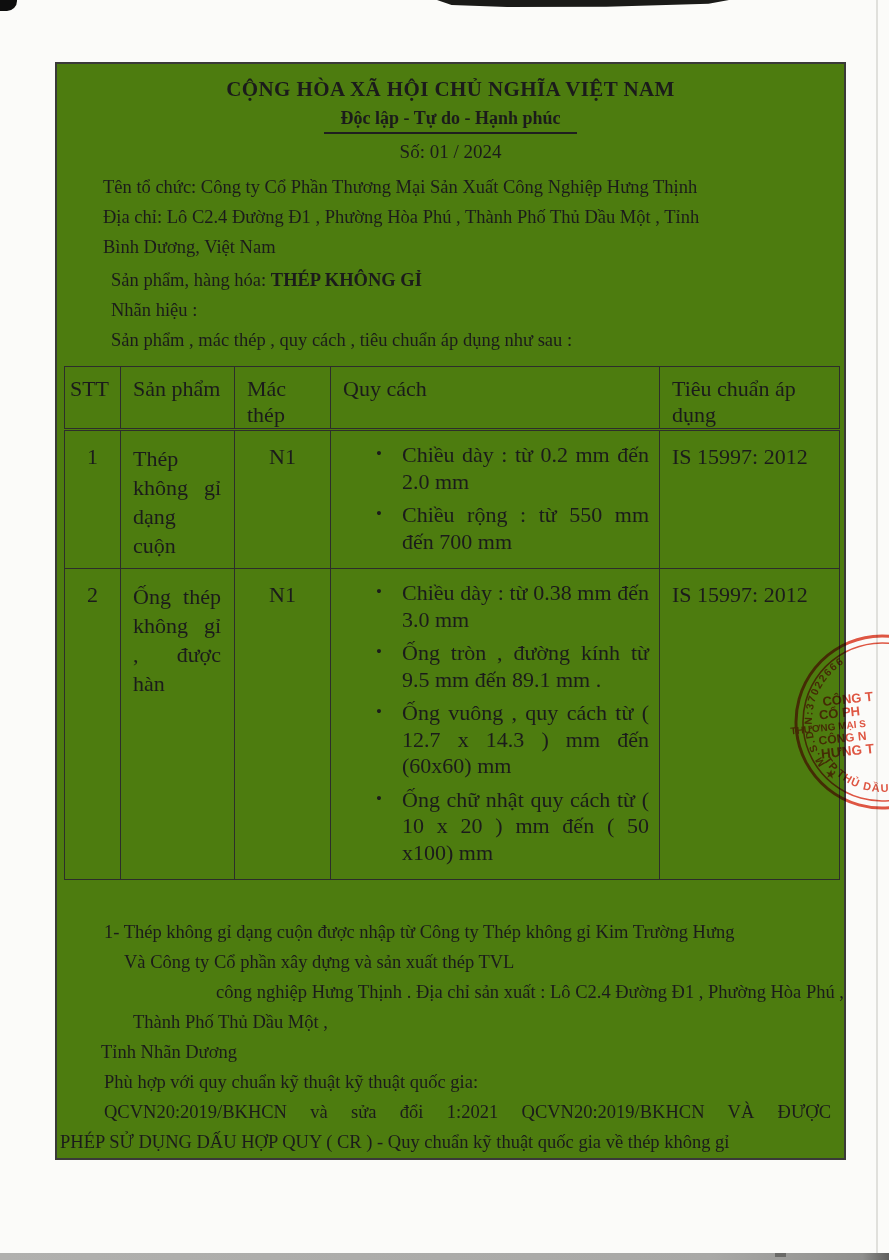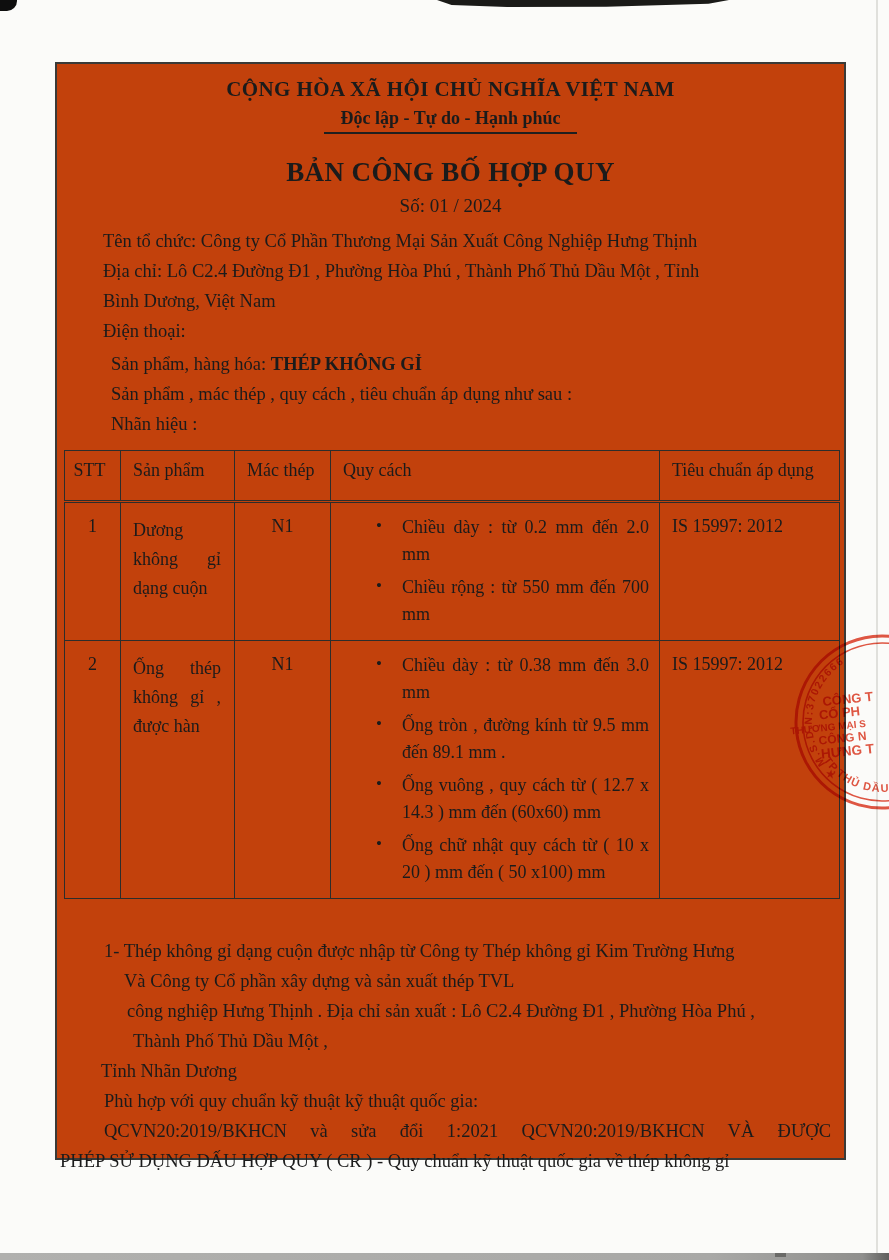--- a/index.html
+++ b/index.html
@@ -25,57 +25,57 @@
   .bottom-tick { position:absolute; left:775px; top:1253px; width:11px; height:4px; background:#6a6a68; }
   .pen-dash { position:absolute; left:623px; top:750px; width:28px; height:3px;
     background:#3b55c0; transform:rotate(-7deg); border-radius:2px; opacity:.85; }
   .pen-dot1 { position:absolute; left:572px; top:779px; width:5px; height:4px;
     background:#3b55c0; border-radius:50%; opacity:.8; }
   .pen-dot2 { position:absolute; left:670px; top:673px; width:6px; height:5px;
     background:#4257b5; border-radius:50% 40% 55% 45%; opacity:.8; transform:rotate(20deg); }
   
   .doc-border {
     position:absolute; left:55px; top:62px; width:787px; height:1094px;
-    border:2px solid #3a3a38; background:#c2410c;
+    border:2px solid #3a3a38; background:#4d7c0f;
   }
   
   .doc-header { text-align:center; padding-top:13px; }
   .national-title { font-size:21px; font-weight:bold; letter-spacing:.4px; }
   .motto { display:inline-block; font-size:18px; font-weight:bold;
     margin-top:6px; padding:0 16px 3px 16px; border-bottom:2px solid #1f1f1f; }
   .doc-title { font-size:27px; font-weight:bold; margin-top:23px; letter-spacing:.4px; }
   .doc-number { font-size:19px; margin-top:7px; }
   
   .info { margin:9px 14px 0 46px; font-size:18.5px; line-height:30px; }
   .info .ind { margin-left:8px; }
   .bold { font-weight:bold; }
   .gap-top { margin-top:3px; }
   
   table.spec-table { border-collapse:collapse; table-layout:fixed;
-    margin:11px 0 0 7px; width:775px; font-size:18px;font-family:Liberation Serif, serif; }
+    margin:11px 0 0 7px; width:775px; font-size:22px;font-family:Liberation Serif, serif; }
   .spec-table th, .spec-table td { border:1.7px solid #2d2d2b; vertical-align:top; }
   .spec-table thead th { font-weight:normal; text-align:left; height:40px;
     padding:9px 6px 0 12px; border-bottom:3.5px double #2d2d2b; }
   .spec-table thead th.c { text-align:center; padding-left:0; }
   td.stt { text-align:center; padding-top:13px; }
   td.mac { text-align:center; padding-top:13px; }
   td.sp  { text-align:justify; padding:13px 13px 0 12px; line-height:29px; }
   td.qc  { padding:11px 0 6px 0; }
   td.tc  { padding:13px 6px 0 12px; }
   tr.r1 { height:91px; } tr.r2 { height:237px; }
   ul.specs { margin:0; padding:0; list-style:none; }
   ul.specs li { position:relative; padding:0 10px 0 71px; margin-bottom:7px;
     text-align:justify; line-height:26.5px; }
   ul.specs li::before { content:"•"; position:absolute; left:45px; top:-1px; font-size:17px; }
   
   .notes { margin-top:37px; font-size:18.5px; line-height:30px; }
   .n1l1 { margin-left:47px; }
   .n1l2 { margin-left:67px; }
   .n2l1 { margin-left:47px; }
-  .n2l2 { margin-left:70px; }
+  .n2l2 { margin-left:70px;text-align:right; }
   .n2l3 { margin-left:76px; }
   .prov { margin-left:44px; }
   .cintro { margin-left:47px; }
   .cl1 { margin-left:47px; margin-right:13px; text-align:justify; text-align-last:justify; }
   .cl2 { margin-left:3px; margin-right:4px; text-align:justify; }
   
   .stamp { position:absolute; left:782px; top:622px; width:200px; height:200px;
     mix-blend-mode:multiply; opacity:.93; transform:rotate(-6deg); }
   .stamp svg { display:block; }
 </style>
@@ -92,34 +92,32 @@
 <div class="pen-dot1"></div>
 <div class="pen-dot2"></div>
 
 <div class="doc-border">
 
   <div class="doc-header">
     <div class="national-title">CỘNG HÒA XÃ HỘI CHỦ NGHĨA VIỆT NAM</div>
     <div>
       <span class="motto">Độc lập - Tự do - Hạnh phúc</span>
     </div>
-    <div class="doc-title">BẢN CÔNG BỐ HỢP QUY</div>
     <div class="doc-number">Số: 01 / 2024</div>
   </div>
 
   <div class="info">
     <div>Tên tổ chức: Công ty Cổ Phần Thương Mại Sản Xuất Công Nghiệp Hưng Thịnh</div>
     <div>Địa chỉ: Lô C2.4 Đường Đ1 , Phường Hòa Phú , Thành Phố Thủ Dầu Một , Tỉnh</div>
     <div>Bình Dương, Việt Nam</div>
-    <div>Điện thoại:</div>
     <div class="ind gap-top">
       <span>Sản phẩm, hàng hóa: </span><span class="bold">THÉP KHÔNG GỈ</span>
     </div>
+    <div class="ind">Nhãn hiệu :</div>
     <div class="ind">Sản phẩm , mác thép , quy cách , tiêu chuẩn áp dụng như sau :</div>
-    <div class="ind">Nhãn hiệu :</div>
   </div>
 
   <table class="spec-table">
     <colgroup>
       <col style="width:56px">
         <col style="width:114px">
         <col style="width:96px">
       <col style="width:329px">
         <col style="width:180px">
     </colgroup>
@@ -128,21 +126,21 @@
         <th class="c">STT</th>
         <th>Sản phẩm</th>
         <th>Mác thép</th>
         <th>Quy cách</th>
         <th>Tiêu chuẩn áp dụng</th>
       </tr>
     </thead>
     <tbody>
       <tr class="r1">
         <td class="stt">1</td>
-        <td class="sp">Dương không gỉ dạng cuộn</td>
+        <td class="sp">Thép không gỉ dạng cuộn</td>
         <td class="mac">N1</td>
         <td class="qc">
           <ul class="specs">
             <li>Chiều dày : từ 0.2 mm đến 2.0 mm</li>
             <li>Chiều rộng : từ 550 mm đến 700 mm</li>
           </ul>
         </td>
         <td class="tc">IS 15997: 2012</td>
       </tr>
       <tr class="r2">

